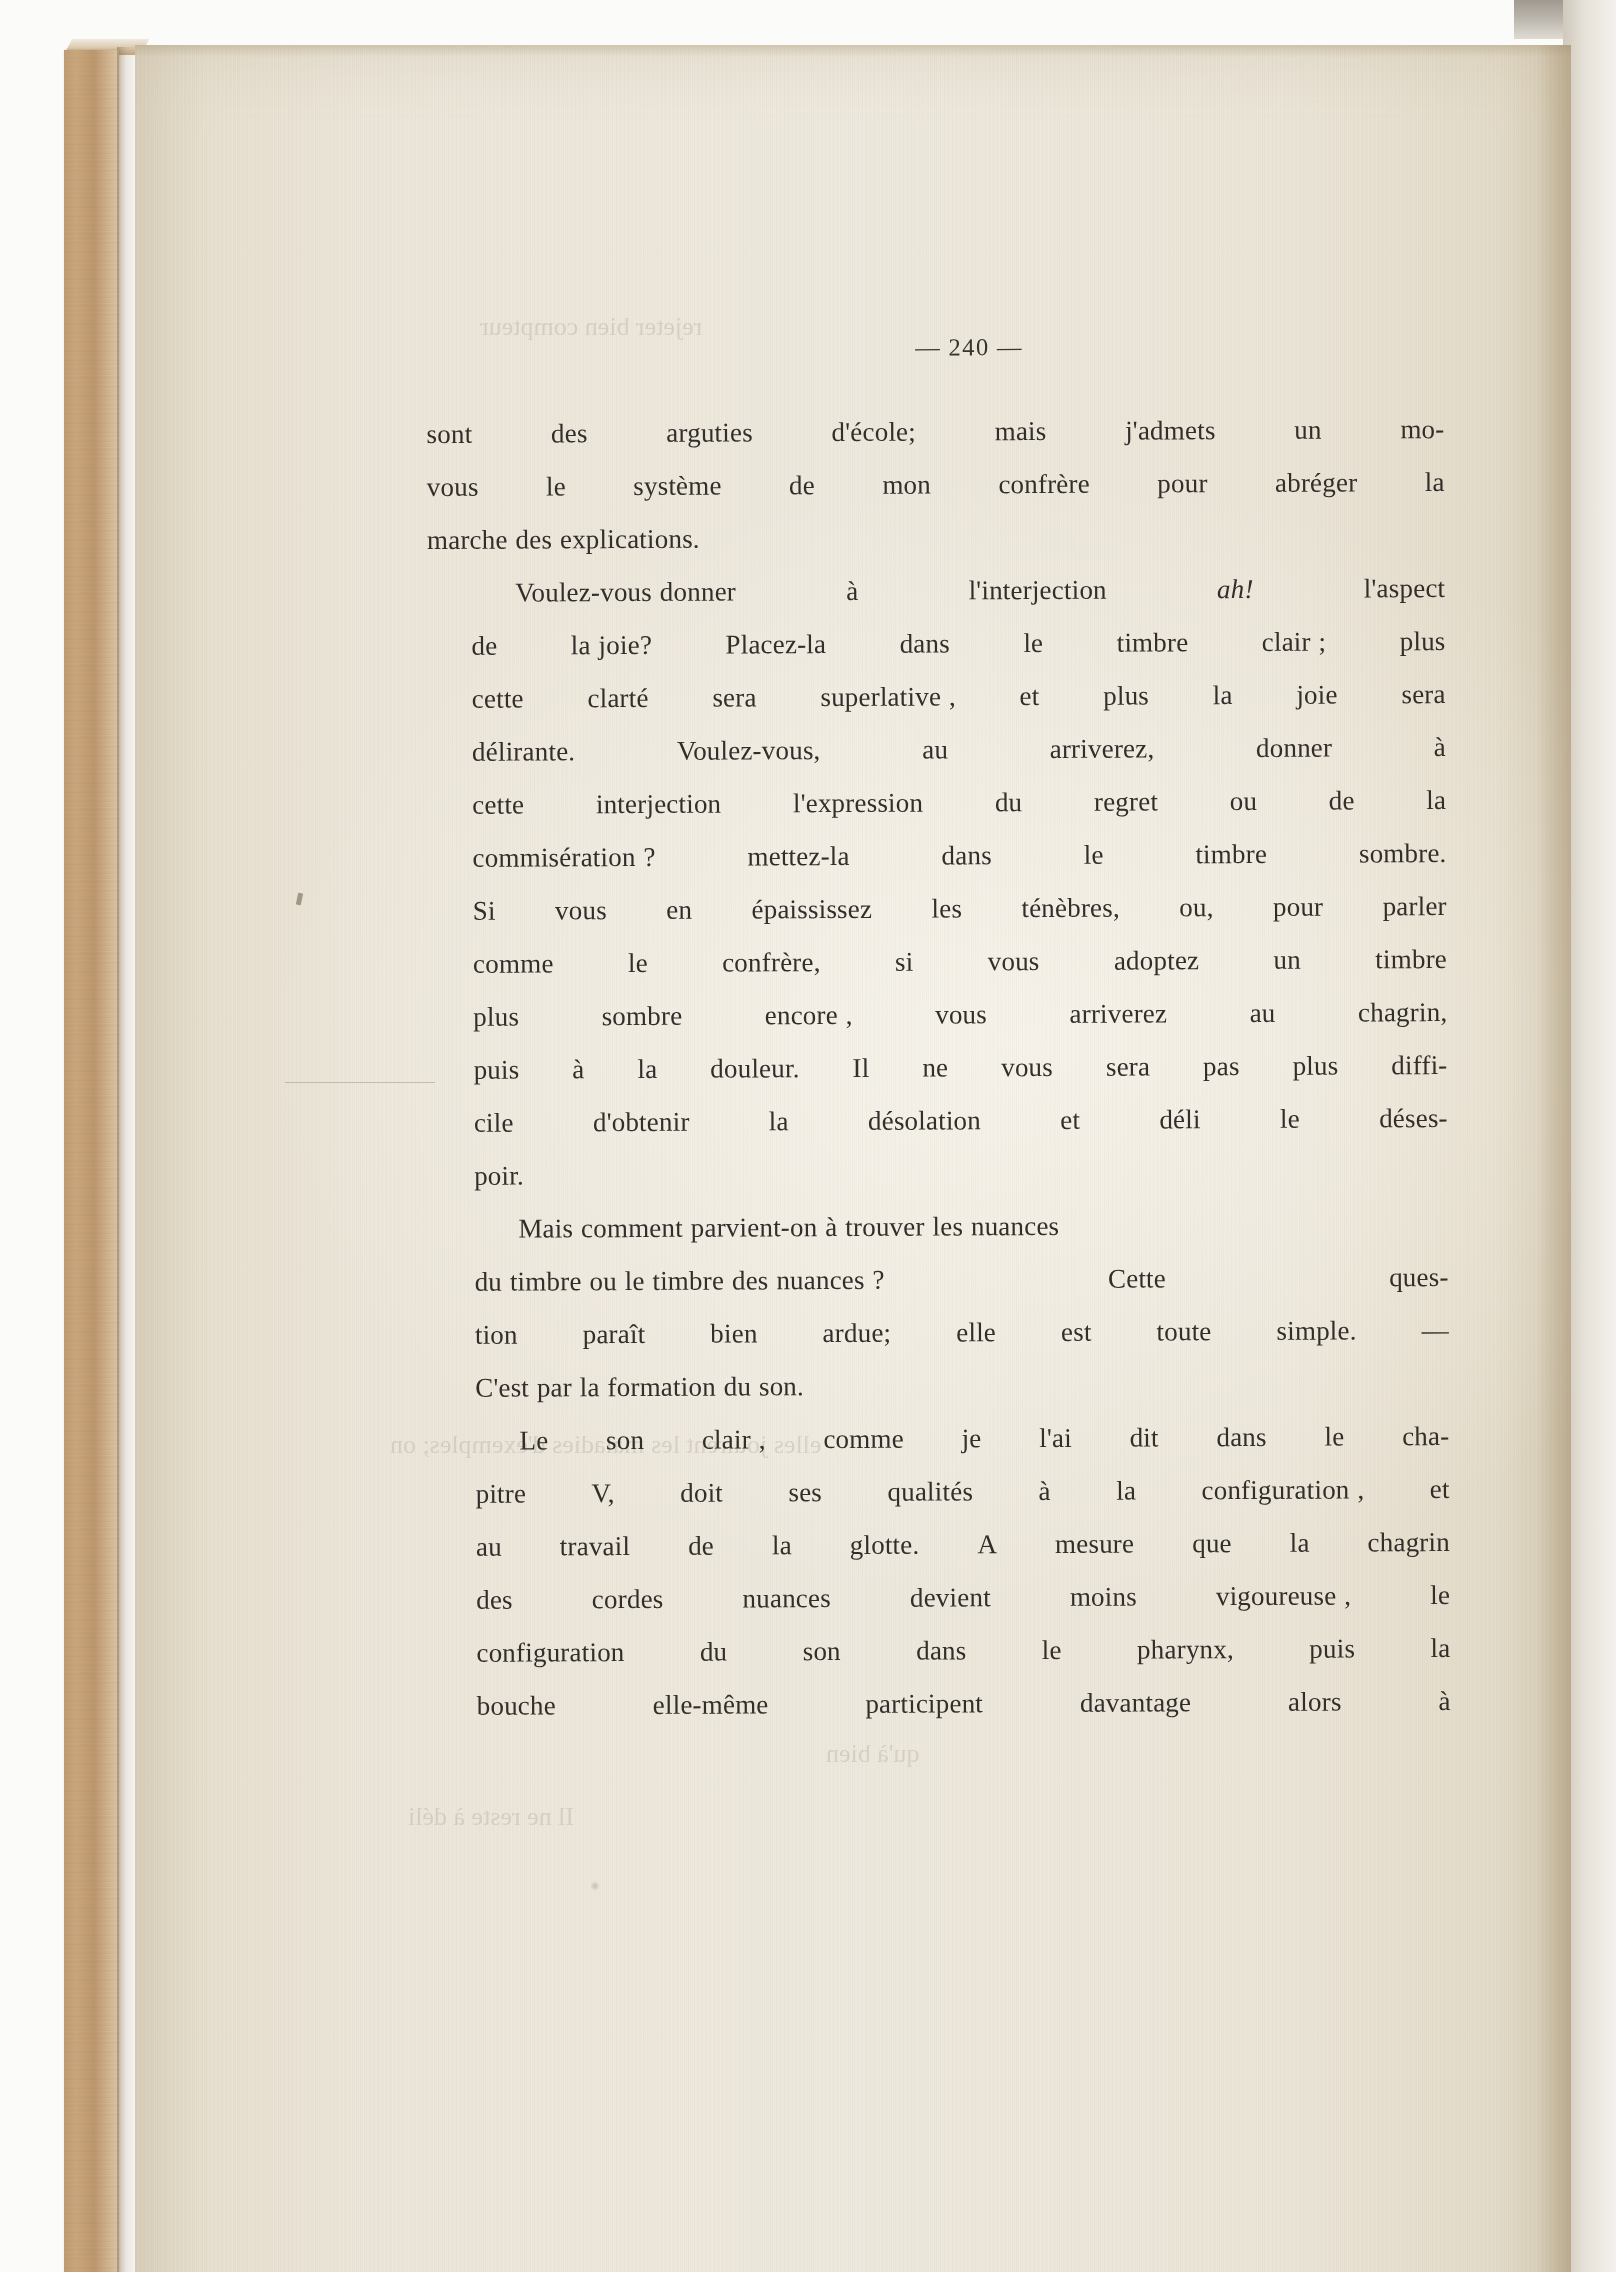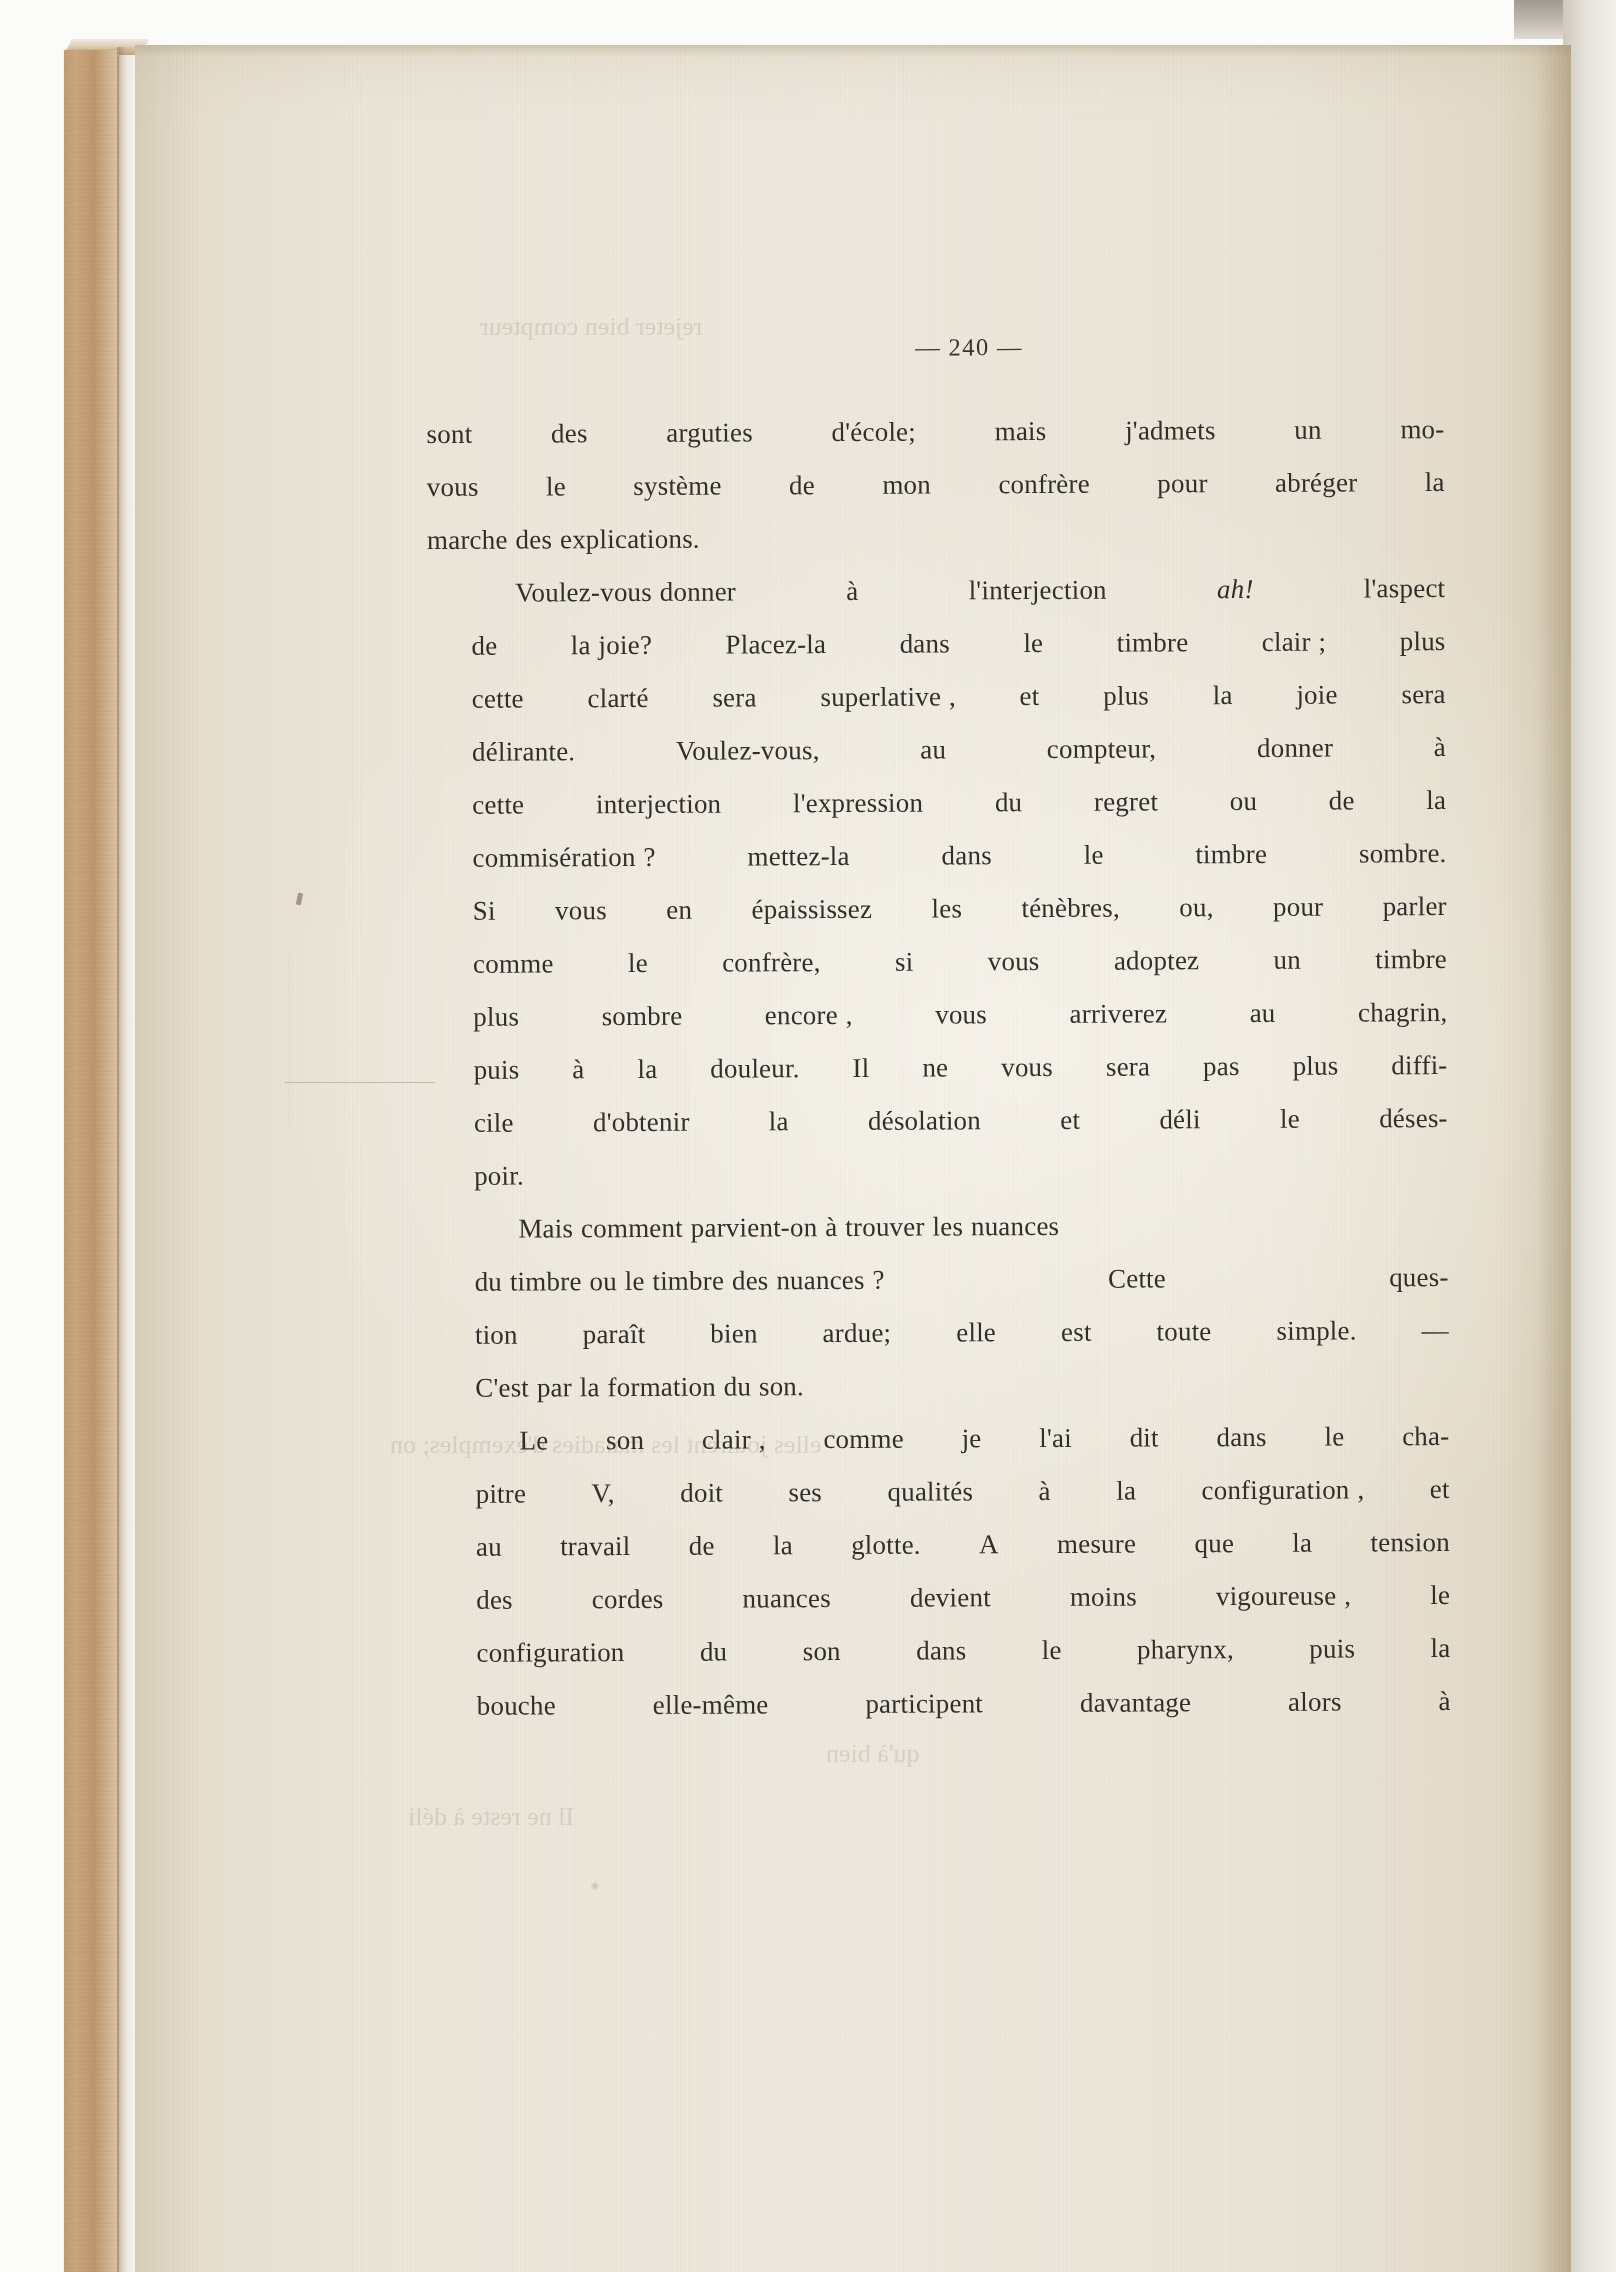--- a/index.html
+++ b/index.html
@@ -282,21 +282,21 @@
             <span>et</span>
             <span>plus</span>
             <span>la</span>
             <span>joie</span>
             <span>sera</span>
         </span>
         <span class="ln just">
           <span>délirante.</span>
             <span>Voulez-vous,</span>
             <span>au</span>
-            <span>compteur,</span>
+            <span>arriverez,</span>
             <span>donner</span>
             <span>à</span>
         </span>
         <span class="ln just">
           <span>cette</span>
             <span>interjection</span>
             <span>l'expression</span>
             <span>du</span>
             <span>regret</span>
             <span>ou</span>
@@ -419,21 +419,21 @@
         <span class="ln just">
           <span>au</span>
             <span>travail</span>
             <span>de</span>
             <span>la</span>
             <span>glotte.</span>
             <span>A</span>
             <span>mesure</span>
             <span>que</span>
             <span>la</span>
-            <span>tension</span>
+            <span>chagrin</span>
         </span>
         <span class="ln just">
           <span>des</span>
             <span>cordes</span>
             <span>nuances</span>
             <span>devient</span>
             <span>moins</span>
             <span>vigoureuse ,</span>
             <span>le</span>
         </span>

